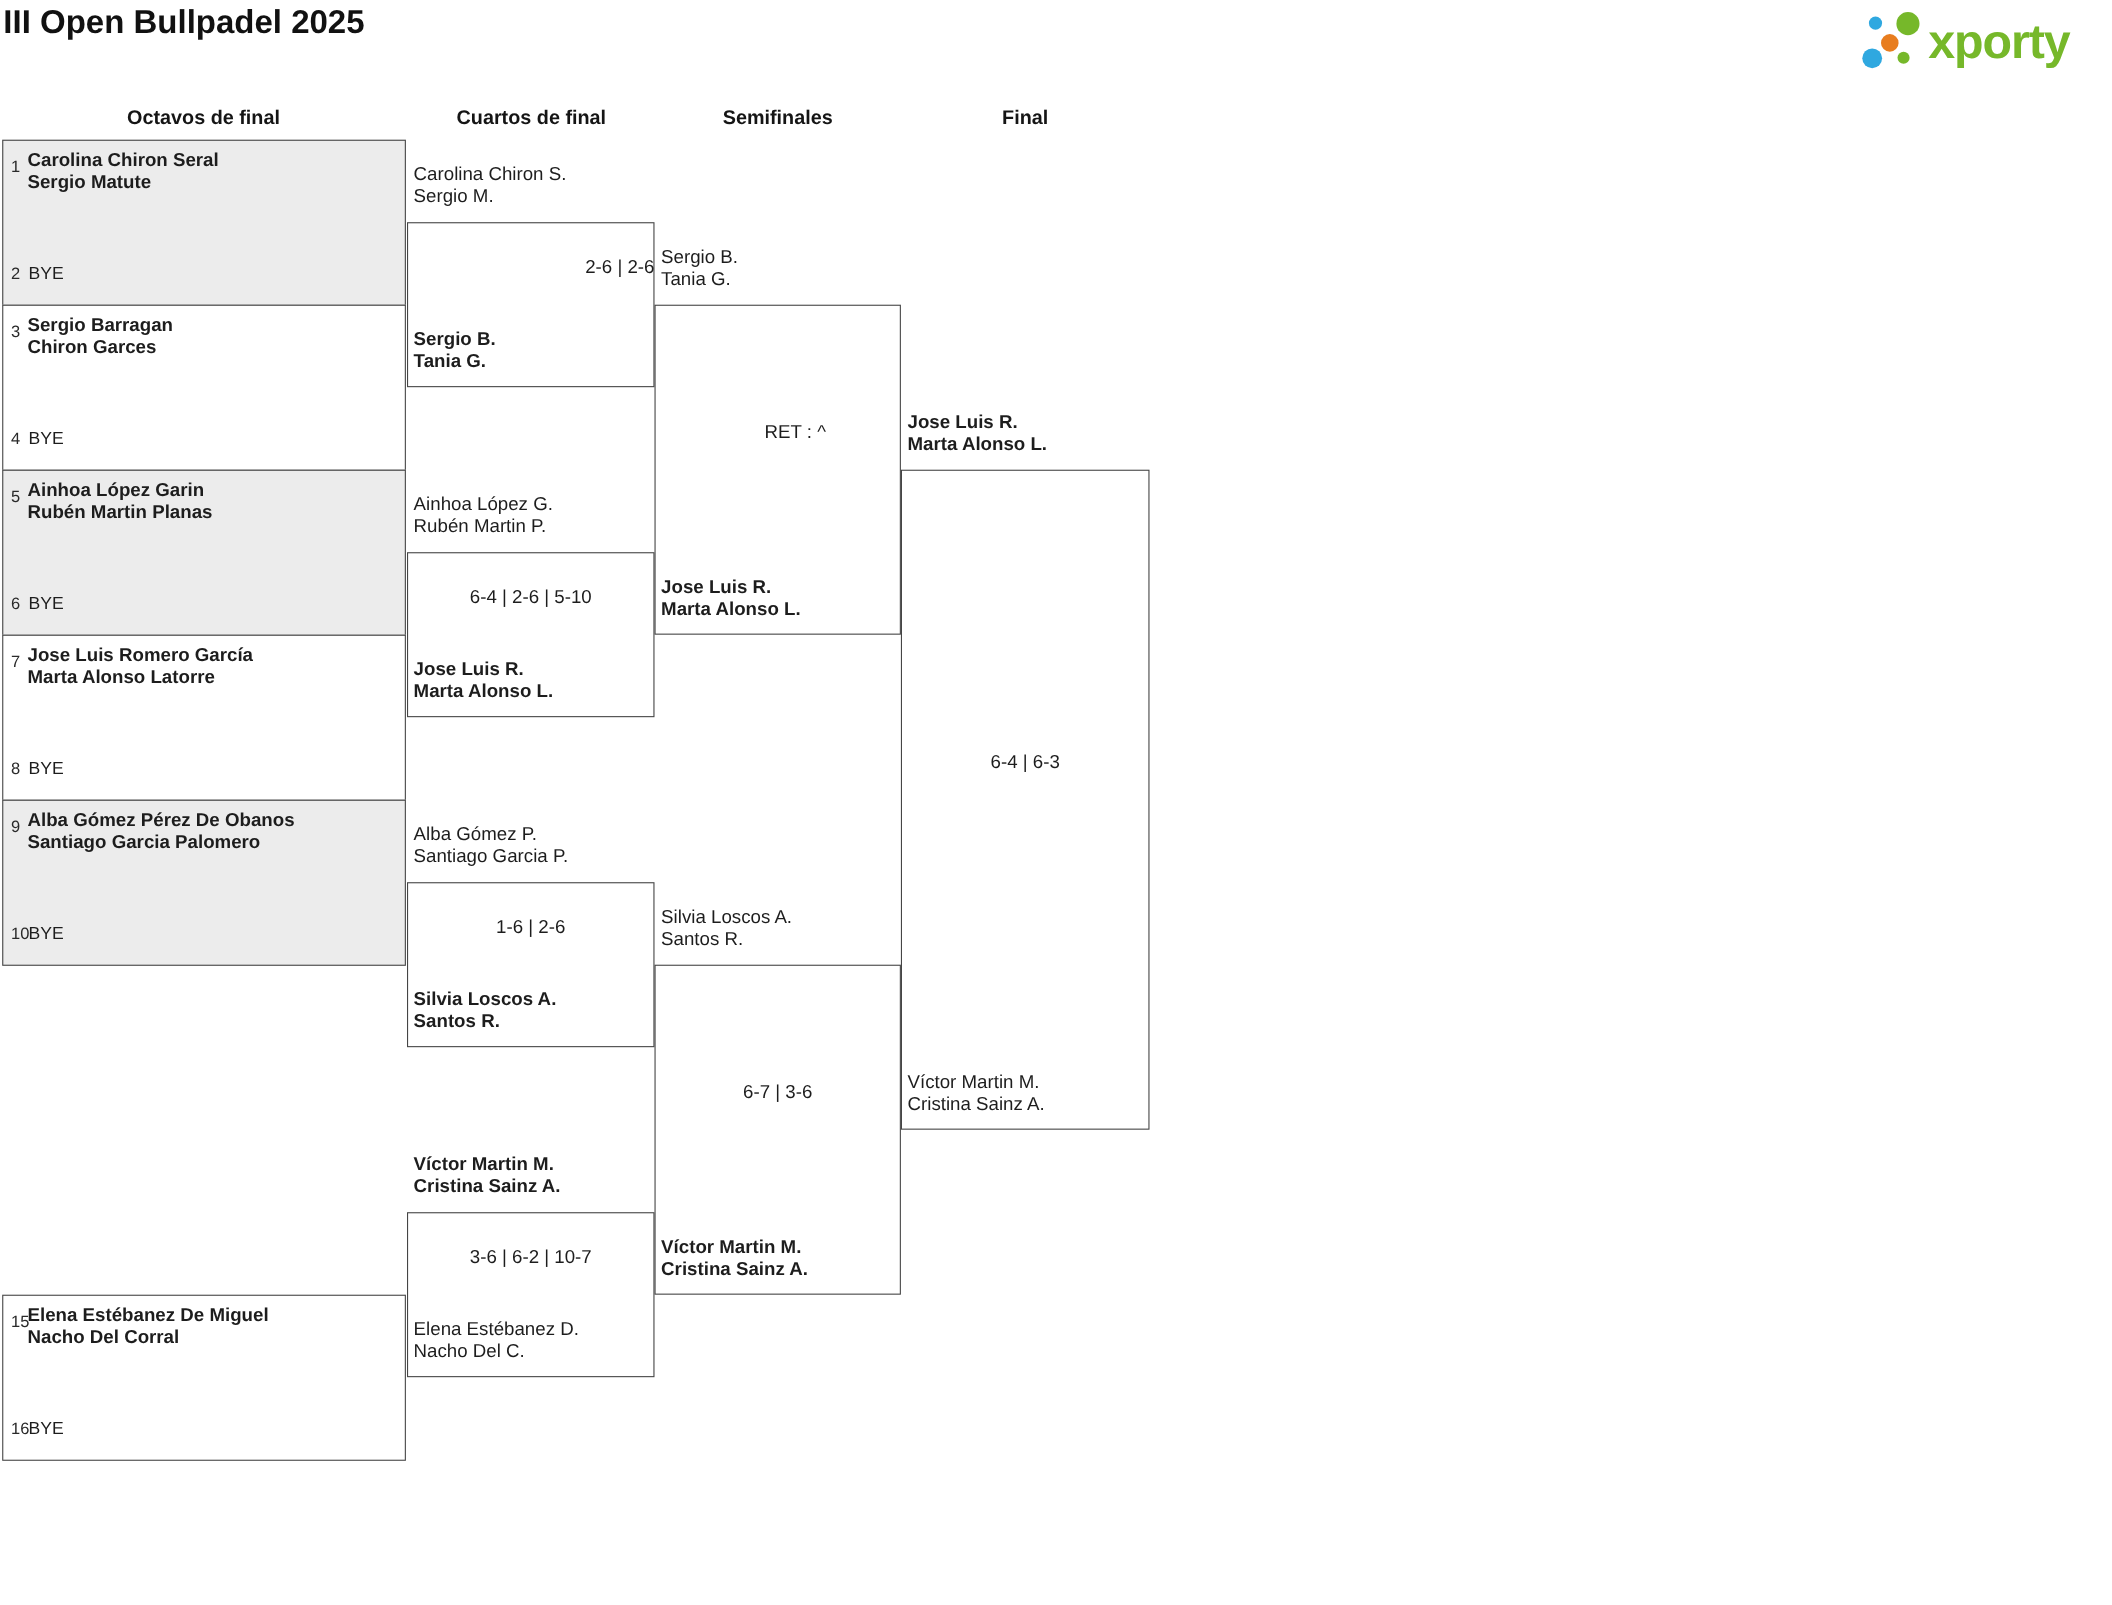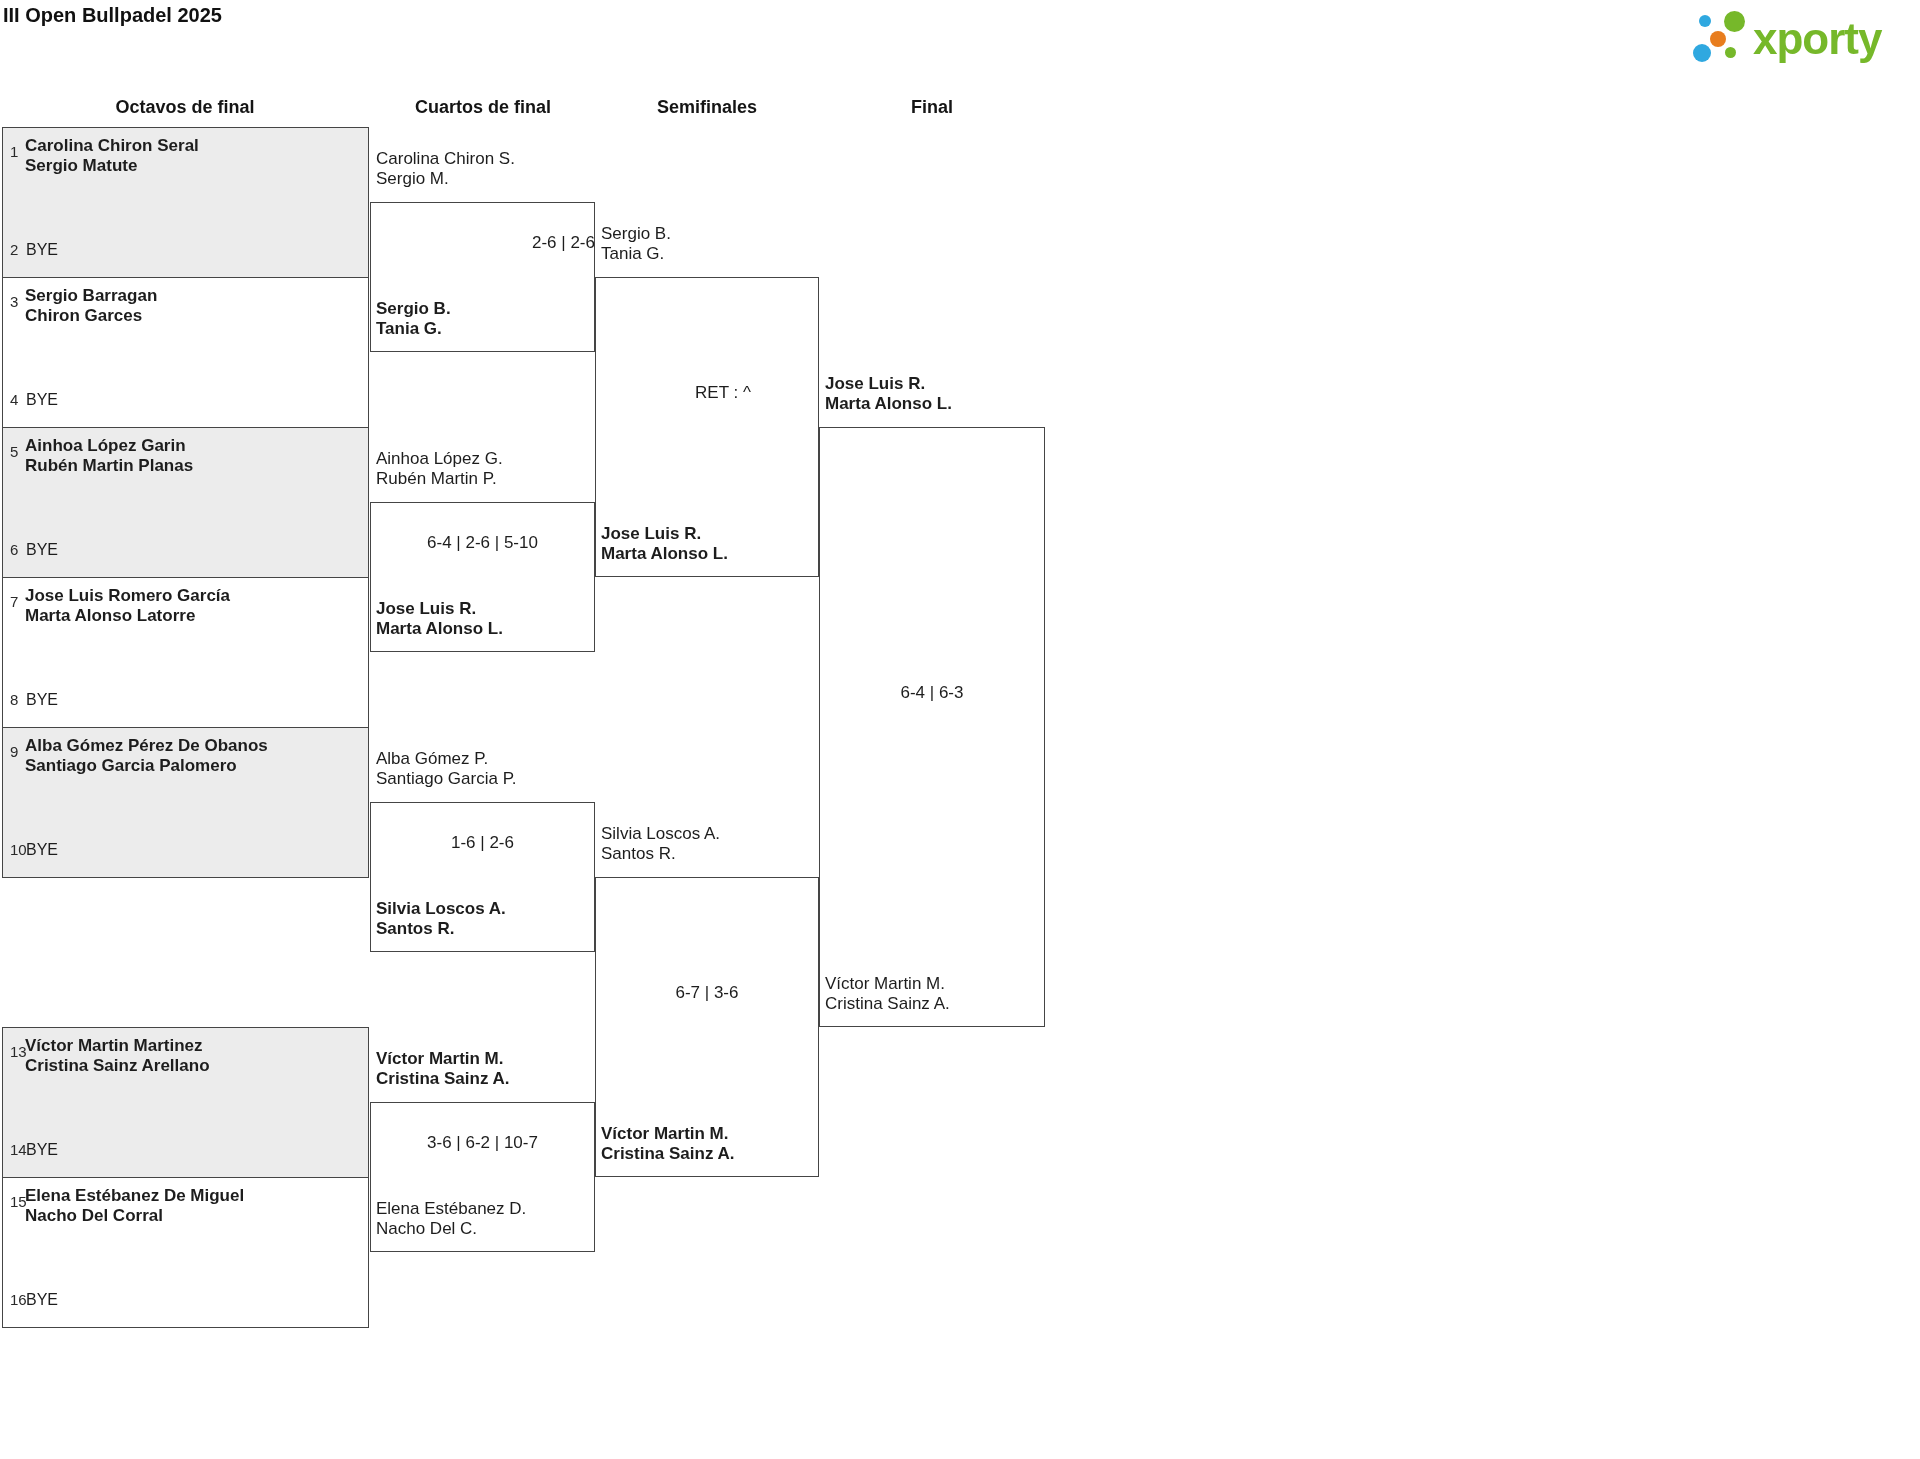--- a/index.html
+++ b/index.html
@@ -1,21 +1,21 @@
 <!DOCTYPE html>
 <html><head>
 <meta charset="utf-8">
 <style>
   html,body { margin:0; padding:0; background:#ffffff; }
   .page {
     position:relative; width:1920px; height:1459px;
     background:#ffffff; overflow:hidden;
     font-family:"Liberation Sans", sans-serif; color:#1d1d1d;
   }
-  .title1 { position:absolute; left:3px; top:4px; font-size:20px; font-weight:700; color:#111; white-space:nowrap; }
+  .title1 { position:absolute; left:3px; top:4px; font-size:30px; font-weight:700; color:#111; white-space:nowrap; }
   .title2 { position:absolute; left:3px; top:40px; font-size:26px; font-weight:700; color:#111; white-space:nowrap; }
 
   .round-header { position:absolute; top:97px; transform:translateX(-50%); font-size:18px; font-weight:700; color:#151515; white-space:nowrap; }
 
   
   .block { position:absolute; left:2px; width:367px; height:151px; border:1px solid #454545; box-sizing:border-box; background:#ffffff; }
   .block.gray { background:#ececec; }
   .seed-top { position:absolute; left:7px; top:15px; width:20px; font-size:15px; color:#2a2a2a; }
   .names { position:absolute; left:22px; top:8px; font-size:17px; font-weight:700; line-height:20px; white-space:nowrap; }
   .bye-row { position:absolute; left:7px; bottom:18px; white-space:nowrap; }
@@ -103,30 +103,20 @@
     <div class="names">
       <div>Alba Gómez Pérez De Obanos</div>
       <div>Santiago Garcia Palomero</div>
     </div>
     <div class="bye-row">
       <span class="n">10</span><span class="b">BYE</span>
     </div>
   </div>
 
 
-  <div class="block gray" style="top:1027px;">
-    <span class="seed-top">13</span>
-    <div class="names">
-      <div>Víctor Martin Martinez</div>
-      <div>Cristina Sainz Arellano</div>
-    </div>
-    <div class="bye-row">
-      <span class="n">14</span><span class="b">BYE</span>
-    </div>
-  </div>
 
   <div class="block" style="top:1177px;">
     <span class="seed-top">15</span>
     <div class="names">
       <div>Elena Estébanez De Miguel</div>
       <div>Nacho Del Corral</div>
     </div>
     <div class="bye-row">
       <span class="n">16</span><span class="b">BYE</span>
     </div>

